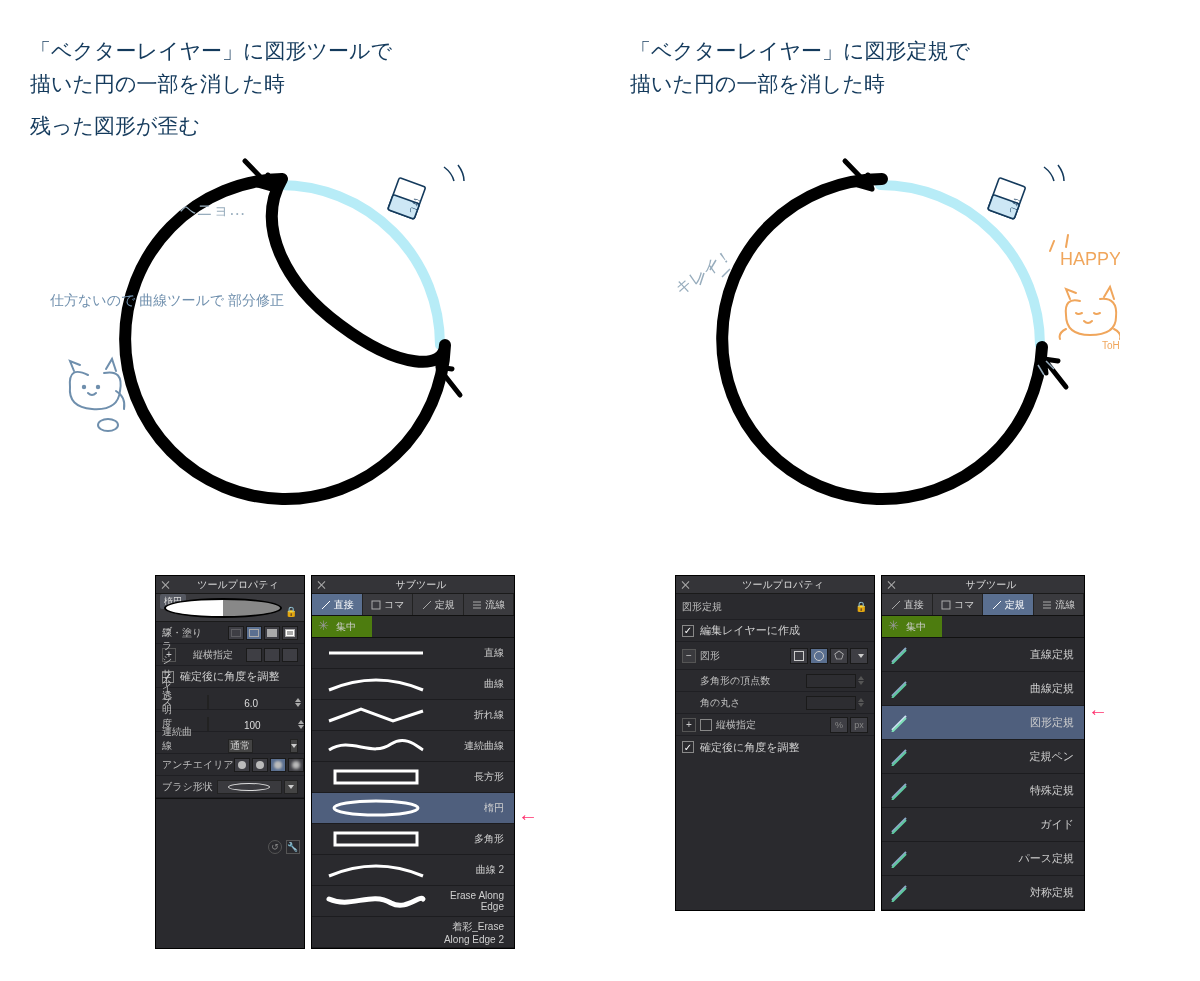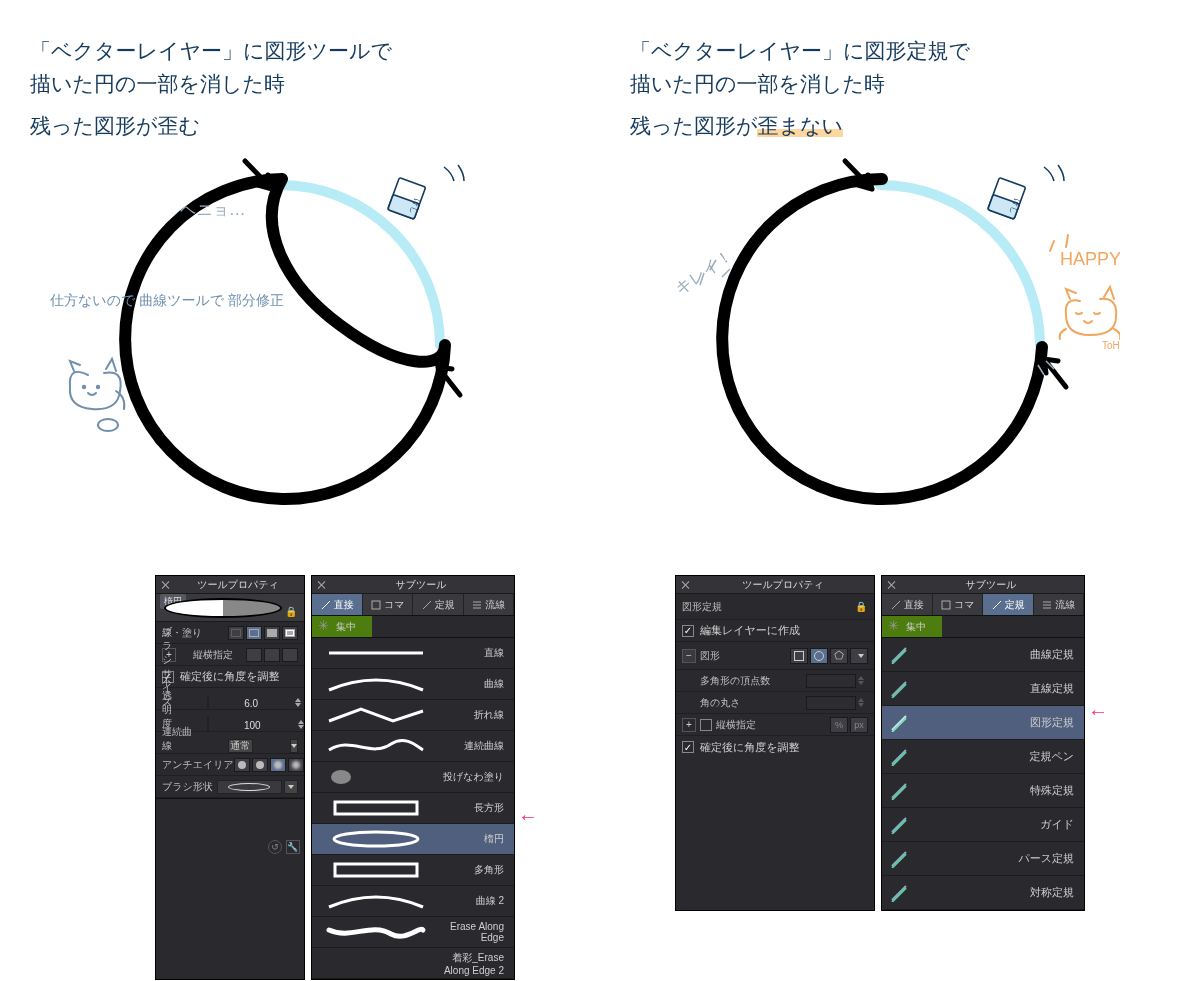--- a/index.html
+++ b/index.html
@@ -421,28 +421,20 @@
             <div class="thumb">
               <svg width="110" height="20">
                 <path d="M8 14 C30 0,50 22,70 8 C85 -2,98 12,102 14" stroke="#fff" stroke-width="3" fill="none"></path>
               </svg>
             </div>
             <span class="name">連続曲線</span>
           </div>
         <div class="st-item">
             <div class="thumb">
               <svg width="110" height="20">
-                <ellipse cx="20" cy="10" rx="10" ry="7" fill="#888"></ellipse>
-              </svg>
-            </div>
-            <span class="name">投げなわ塗り</span>
-          </div>
-        <div class="st-item">
-            <div class="thumb">
-              <svg width="110" height="20">
                 <rect x="14" y="4" width="82" height="12" stroke="#fff" stroke-width="3" fill="none"></rect>
               </svg>
             </div>
             <span class="name">長方形</span>
           </div>
         <div class="st-item selected">
             <div class="thumb">
               <svg width="110" height="20">
                 <ellipse cx="55" cy="10" rx="42" ry="7" stroke="#fff" stroke-width="3" fill="none"></ellipse>
               </svg>
@@ -479,23 +471,20 @@
           </div>
       </div>
       <div class="pointer" style="top:227px; left:206px;"></div>
     </div>
   </div>
 </div>
 
 <div class="half right">
   <div class="caption cap1" style="white-space:pre-line">「ベクターレイヤー」に図形定規で
 描いた円の一部を消した時</div>
-  <div class="caption cap2">
-    <span>残った図形が</span><span class="highlight">歪まない</span>
-  </div>
 
   <div class="illu">
     <svg viewBox="0 0 480 400" width="480" height="400">
 
       <path d="M 240 30 A 160 160 0 0 1 400 190" stroke="#b7ecf7" stroke-width="10" fill="none" stroke-linecap="round"></path>
 
       <g transform="translate(365,48) rotate(20)">
         <rect x="-14" y="-22" width="28" height="34" rx="2" fill="#fff" stroke="#143a5c" stroke-width="1.6"></rect>
         <rect x="-14" y="-4" width="28" height="16" rx="2" fill="#cde7f5" stroke="#143a5c" stroke-width="1.6"></rect>
         <text x="0" y="-8" font-size="8" text-anchor="middle" fill="#143a5c" transform="rotate(90)">けし</text>
@@ -629,28 +618,28 @@
             <div class="burst-icon"></div>
             <span>集中</span>
           </div>
       </div>
       <div class="st-list">
         <div class="st-item">
             <div class="ruler-ic"><svg>
                 <path d="M2 16 L16 2" stroke="#8fa9c9" stroke-width="2"></path>
                 <path d="M2 16 L16 2" stroke="#5fc9a0" stroke-width="2" transform="translate(0,2)"></path>
               </svg></div>
-            <span class="name">曲線定規</span>
+            <span class="name">直線定規</span>
           </div>
         <div class="st-item">
             <div class="ruler-ic"><svg>
                 <path d="M2 16 L16 2" stroke="#8fa9c9" stroke-width="2"></path>
                 <path d="M2 16 L16 2" stroke="#5fc9a0" stroke-width="2" transform="translate(0,2)"></path>
               </svg></div>
-            <span class="name">直線定規</span>
+            <span class="name">曲線定規</span>
           </div>
         <div class="st-item selected">
             <div class="ruler-ic"><svg>
                 <path d="M2 16 L16 2" stroke="#cfe0f4" stroke-width="2"></path>
                 <path d="M2 16 L16 2" stroke="#7fe0b8" stroke-width="2" transform="translate(0,2)"></path>
               </svg></div>
             <span class="name">図形定規</span>
           </div>
         <div class="st-item">
             <div class="ruler-ic"><svg>

